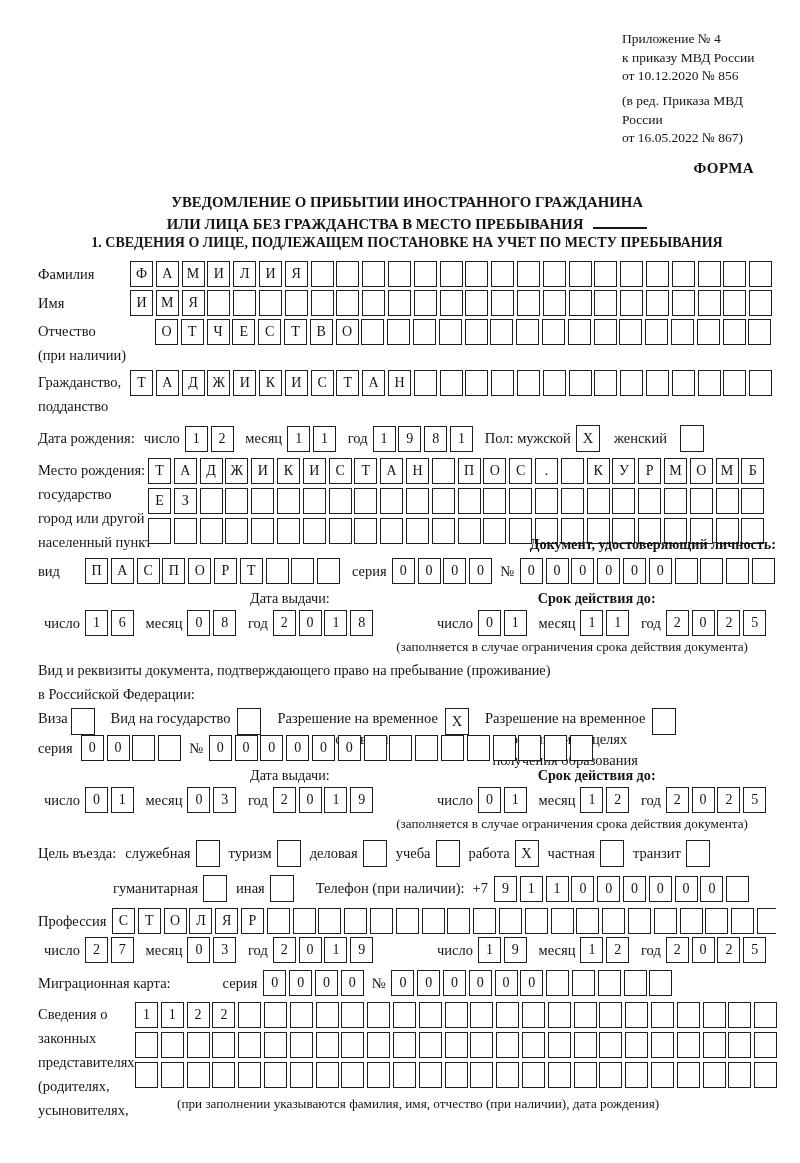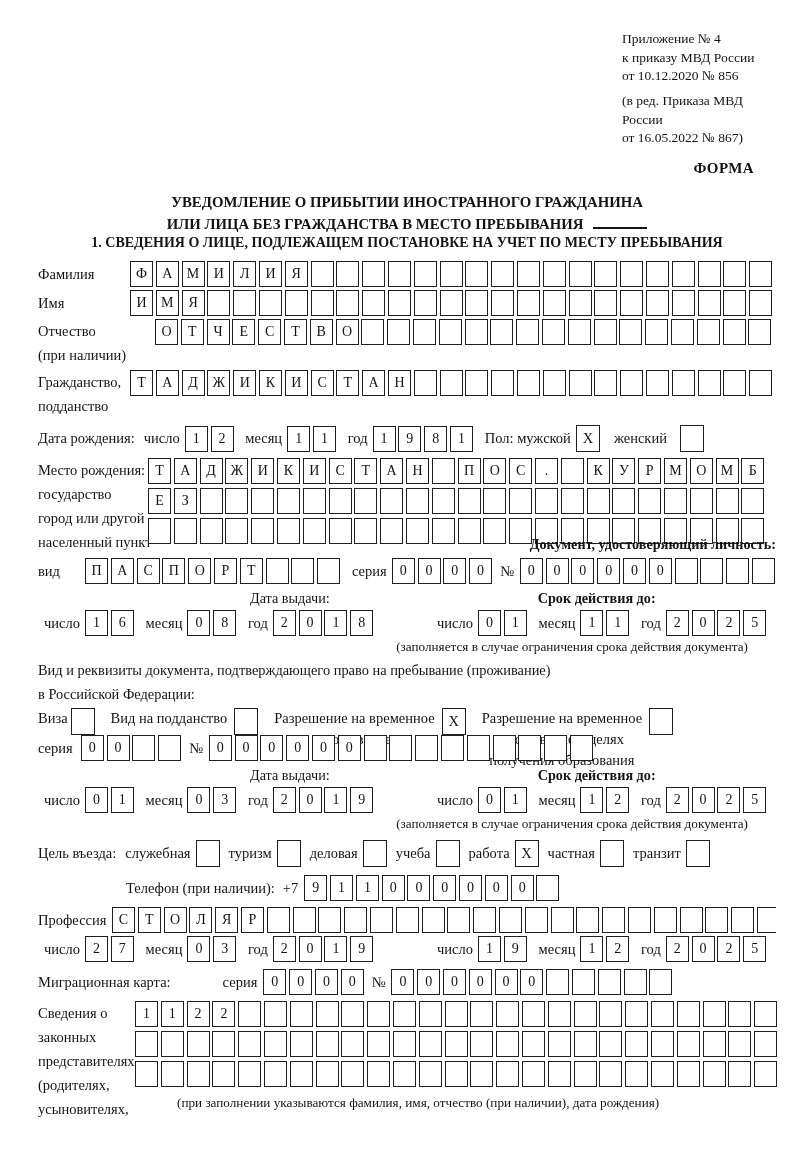--- a/index.html
+++ b/index.html
@@ -431,21 +431,21 @@
   </div>
 
   <div class="note">(заполняется в случае ограничения срока действия документа)</div>
 
   <div class="plain">Вид и реквизиты документа, подтверждающего право на пребывание (проживание)</div>
   <div class="plain">в Российской Федерации:</div>
 
   <div class="permits">
     <span>Виза</span>
     <span class="cb" style="margin-left:3px;"></span>
-    <span class="ml">Вид на подданство</span>
+    <span class="ml">Вид на государство</span>
     <span class="cb"></span>
     <span class="stack">
         <div>Разрешение на временное</div>
         <div>проживание</div>
       </span>
     <span class="cb">X</span>
     <span class="stack">
         <div>Разрешение на временное</div>
         <div>проживание в целях</div>
         <div>получения образования</div>
@@ -541,20 +541,26 @@
         <span class="cb">X</span>
         <span class="plabel">частная</span>
         <span class="cb"></span>
         <span class="plabel">транзит</span>
         <span class="cb"></span>
       </span>
   </div>
 
   <div class="purpose-row">
     <span class="indent"></span>
+    <span class="purpose-row" style="margin-top:0;">
+        <span class="plabel">гуманитарная</span>
+        <span class="cb"></span>
+        <span class="plabel">иная</span>
+        <span class="cb"></span>
+      </span>
     <span class="phone-label">Телефон (при наличии):</span>
     <span class="phone-prefix">+7</span>
     <span class="cells">
         <span class="cell">9</span>
         <span class="cell">1</span>
         <span class="cell">1</span>
         <span class="cell">0</span>
         <span class="cell">0</span>
         <span class="cell">0</span>
         <span class="cell">0</span>

